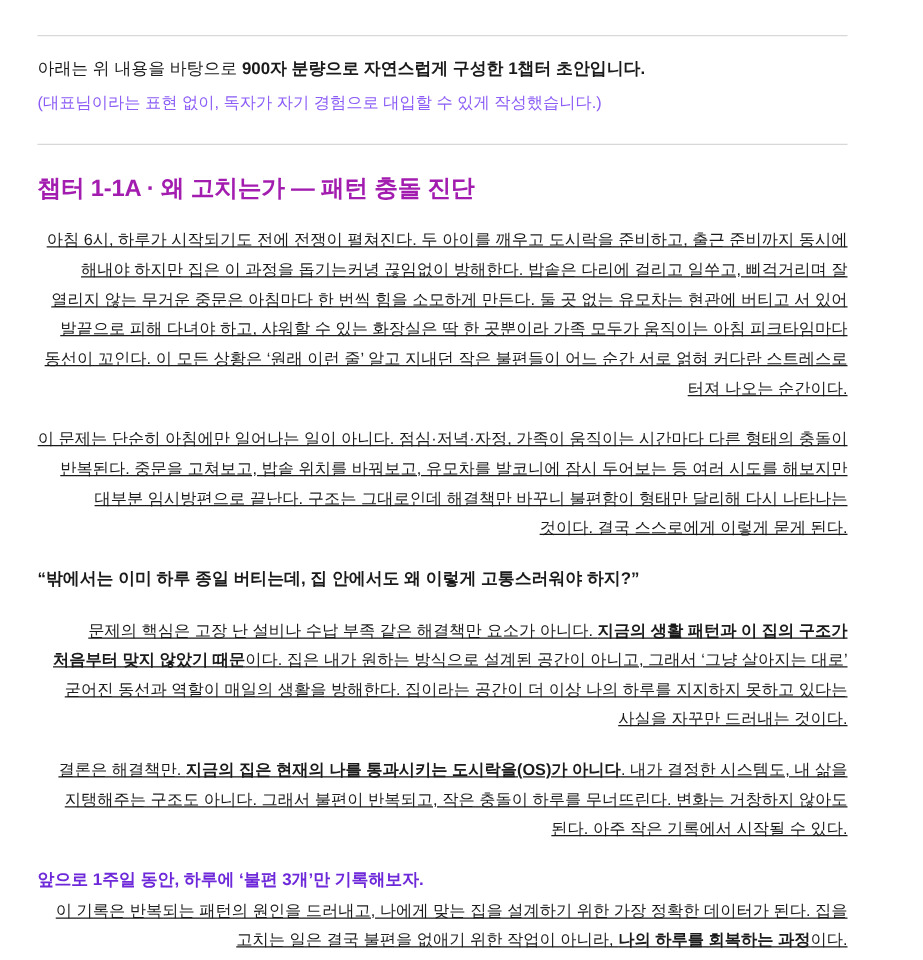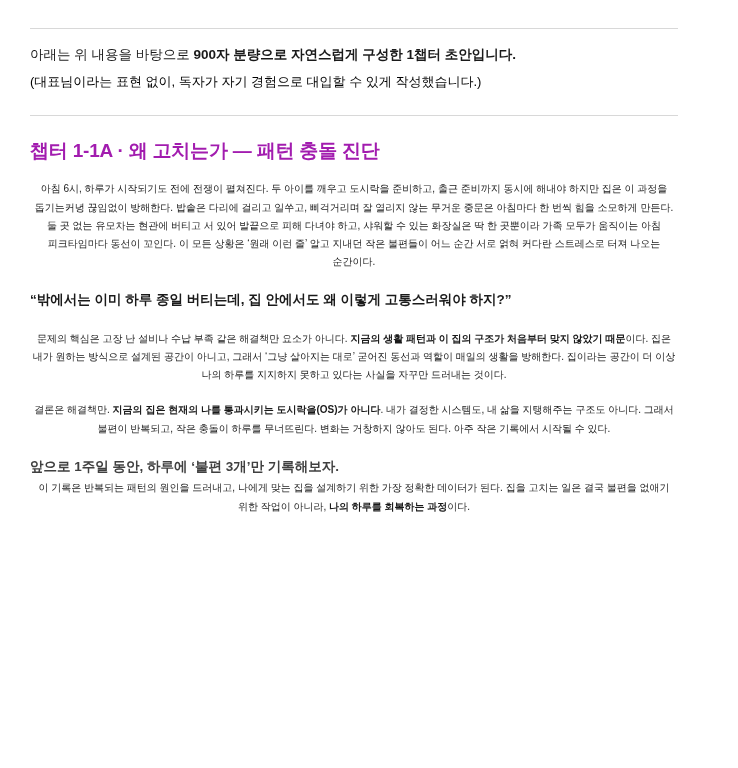--- a/index.html
+++ b/index.html
@@ -38,37 +38,38 @@
     line-height: 1.75;
     color: #1a1a1a;
     margin: 0 0 4px 0;
   }
   .intro-line .bold {
     font-weight: bold;
   }
   .intro-note {
     font-size: 13px;
     line-height: 1.75;
-    color: #000000;
+    color: #8b5cf6;
     margin: 0;
   }
   h1.chapter-title {
     font-size: 19px;
     font-weight: bold;
     letter-spacing: -0.2px;
     margin: 0 0 16px 0;
     color: #a21caf;
   }
   p.para {
-    font-size: 10px;
+    font-size: 13px;
     line-height: 1.82;
     margin: 0 0 17px 0;
     color: #1a1a1a;
-    text-align: center;
+    text-align: right;
     word-break: keep-all;
+    text-decoration: underline;
   }
   p.para:last-child {
     margin-bottom: 0;
   }
   .b {
     font-weight: bold;
   }
   .quote-line {
     font-size: 13.5px;
     line-height: 1.82;
@@ -77,21 +78,21 @@
     color: #1a1a1a;
   }
   .tight {
     margin-bottom: 0;
   }
   .lead-bold {
     font-size: 13.5px;
     line-height: 1.82;
     font-weight: bold;
     margin: 0;
-    color: #404040;
+    color: #6d28d9;
   }
 </style>
 </head>
 <body>
 
 <div class="page">
 
   <hr class="rule rule-top">
 
   <p class="intro-line">
@@ -99,20 +100,21 @@
   </p>
 
   <p class="intro-note">(대표님이라는 표현 없이, 독자가 자기 경험으로 대입할 수 있게 작성했습니다.)</p>
 
   <hr class="rule rule-mid">
 
   <h1 class="chapter-title">챕터 1-1A · 왜 고치는가 — 패턴 충돌 진단</h1>
 
   <p class="para">아침 6시, 하루가 시작되기도 전에 전쟁이 펼쳐진다. 두 아이를 깨우고 도시락을 준비하고, 출근 준비까지 동시에 해내야 하지만 집은 이 과정을 돕기는커녕 끊임없이 방해한다. 밥솥은 다리에 걸리고 일쑤고, 삐걱거리며 잘 열리지 않는 무거운 중문은 아침마다 한 번씩 힘을 소모하게 만든다. 둘 곳 없는 유모차는 현관에 버티고 서 있어 발끝으로 피해 다녀야 하고, 샤워할 수 있는 화장실은 딱 한 곳뿐이라 가족 모두가 움직이는 아침 피크타임마다 동선이 꼬인다. 이 모든 상황은 ‘원래 이런 줄’ 알고 지내던 작은 불편들이 어느 순간 서로 얽혀 커다란 스트레스로 터져 나오는 순간이다.</p>
 
+  <p class="para tight">이 문제는 단순히 아침에만 일어나는 일이 아니다. 점심·저녁·자정, 가족이 움직이는 시간마다 다른 형태의 충돌이 반복된다. 중문을 고쳐보고, 밥솥 위치를 바꿔보고, 유모차를 발코니에 잠시 두어보는 등 여러 시도를 해보지만 대부분 임시방편으로 끝난다. 구조는 그대로인데 해결책만 바꾸니 불편함이 형태만 달리해 다시 나타나는 것이다. 결국 스스로에게 이렇게 묻게 된다.</p>
 
   <p class="quote-line">“밖에서는 이미 하루 종일 버티는데, 집 안에서도 왜 이렇게 고통스러워야 하지?”</p>
 
   <p class="para">
     <span>문제의 핵심은 고장 난 설비나 수납 부족 같은 해결책만 요소가 아니다. </span><span class="b">지금의 생활 패턴과 이 집의 구조가 처음부터 맞지 않았기 때문</span><span>이다. 집은 내가 원하는 방식으로 설계된 공간이 아니고, 그래서 ‘그냥 살아지는 대로’ 굳어진 동선과 역할이 매일의 생활을 방해한다. 집이라는 공간이 더 이상 나의 하루를 지지하지 못하고 있다는 사실을 자꾸만 드러내는 것이다.</span>
   </p>
 
   <p class="para">
     <span>결론은 해결책만. </span><span class="b">지금의 집은 현재의 나를 통과시키는 도시락을(OS)가 아니다</span><span>. 내가 결정한 시스템도, 내 삶을 지탱해주는 구조도 아니다. 그래서 불편이 반복되고, 작은 충돌이 하루를 무너뜨린다. 변화는 거창하지 않아도 된다. 아주 작은 기록에서 시작될 수 있다.</span>
   </p>

